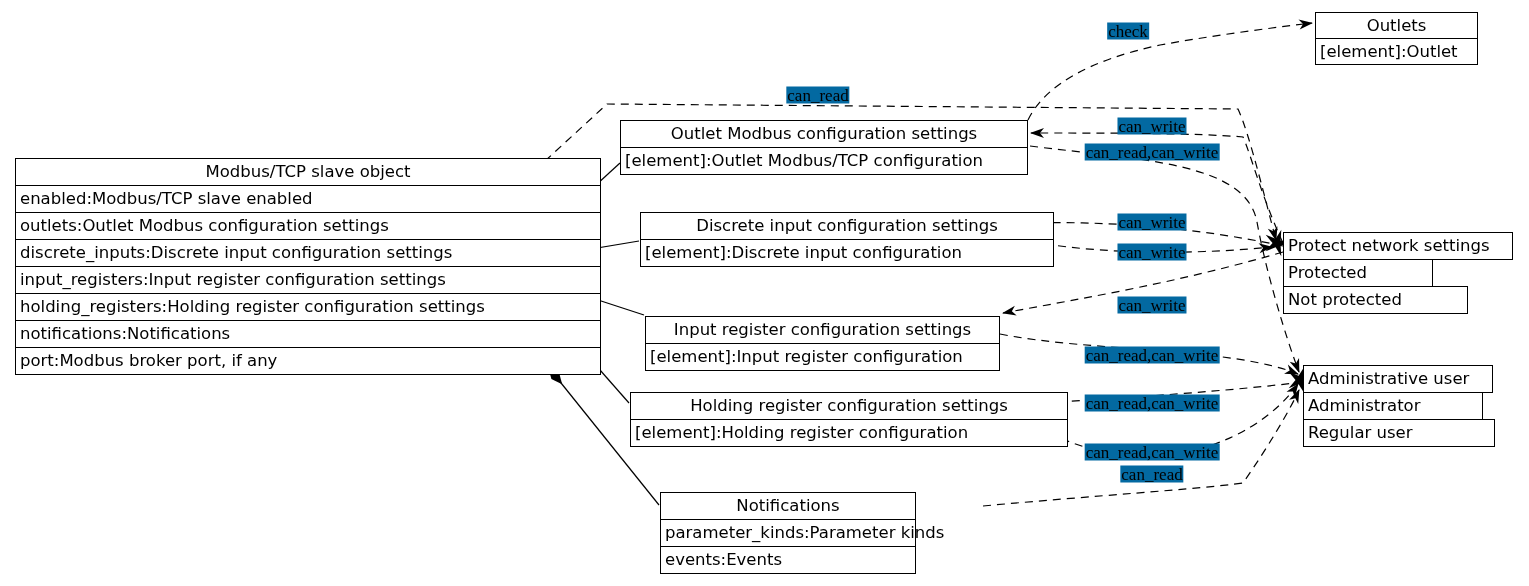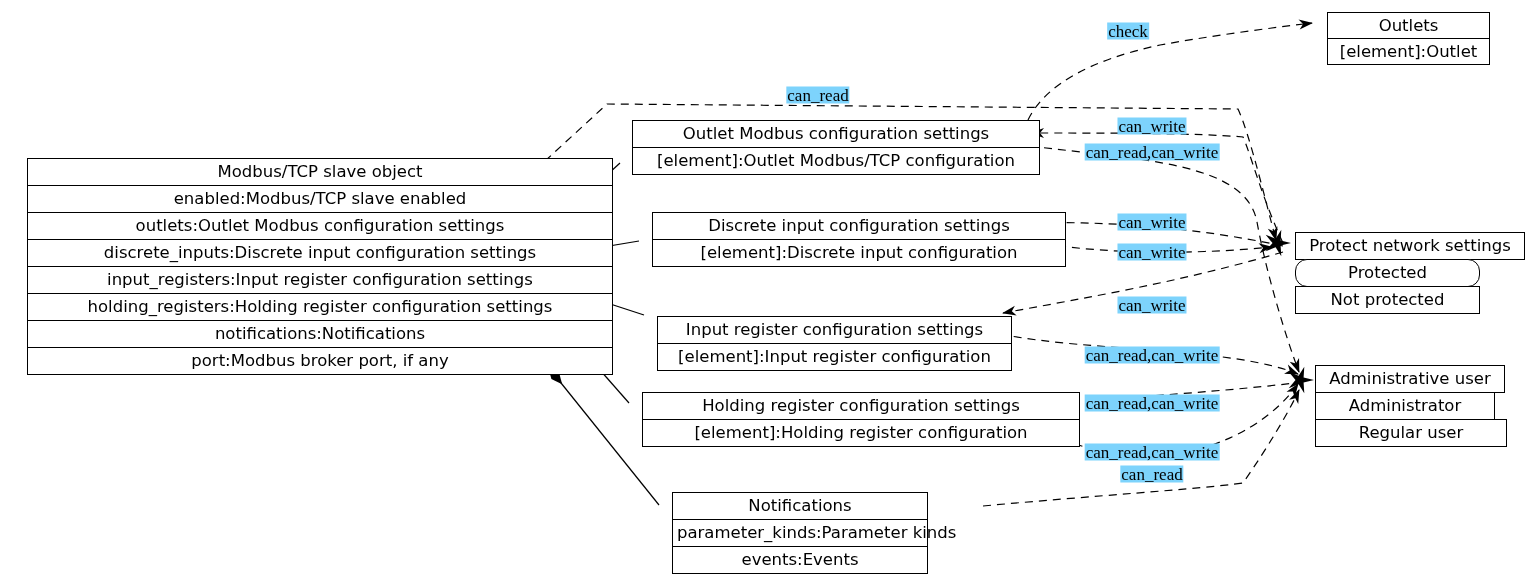--- a/index.html
+++ b/index.html
@@ -1,27 +1,27 @@
 <!DOCTYPE html>
 <html><head>
 <meta charset="utf-8">
 <style>
   html,body{margin:0;padding:0;background:#ffffff;}
   #canvas{position:relative;width:1529px;height:586px;background:#ffffff;overflow:hidden;
           font-family:"DejaVu Sans","Liberation Sans",sans-serif;color:#000;}
   svg.edges{position:absolute;left:0;top:0;width:1529px;height:586px;}
-  .node{position:absolute;margin-left:12px;}
+  .node{position:absolute;}
   .row{box-sizing:border-box;border:1px solid #000;background:#fff;height:28px;line-height:26px;
        font-size:16.5px;white-space:nowrap;padding:0 4px;margin-top:-1px;overflow:visible;}
   .row:first-child{margin-top:0;}
   .row.title{text-align:center;}
-  .row.attr{text-align:center;}
+  .row.attr{text-align:left;}
   .node.small .row{height:27px;line-height:25px;}
   .edge-label{position:absolute;transform:translate(-50%,-50%);font-family:"Liberation Serif","DejaVu Serif",serif;
-       font-size:17px;line-height:17px;background:#7dd3fc;padding:0 1px;white-space:nowrap;}
+       font-size:17px;line-height:17px;background:#0369a1;padding:0 1px;white-space:nowrap;}
 </style>
 </head>
 <body>
 
 <div id="canvas">
 
   <svg class="edges" viewBox="0 0 1529 586">
     <defs>
       <marker id="arrow" markerUnits="userSpaceOnUse" markerWidth="16" markerHeight="12" refX="14" refY="6" orient="auto">
         <path d="M1,1 L15,6 L1,11 L5,6 Z" fill="#000"></path>
@@ -94,21 +94,21 @@
   </div>
 
   <div class="node" style="left:660px;top:492px;width:256px;">
     <div class="row title">Notifications</div>
     <div class="row attr">parameter_kinds:Parameter kinds</div>
     <div class="row attr">events:Events</div>
   </div>
 
   <div class="node" style="left:1283px;top:232px;width:230px;">
     <div class="row attr">Protect network settings</div>
-    <div class="row attr" style="width:185px;border-radius:12px;">Protected</div>
+    <div class="row attr" style="width:150px;">Protected</div>
     <div class="row attr" style="width:185px;">Not protected</div>
   </div>
 
   <div class="node" style="left:1303px;top:365px;width:190px;">
     <div class="row attr">Administrative user</div>
     <div class="row attr" style="width:180px;">Administrator</div>
     <div class="row attr" style="width:192px;">Regular user</div>
   </div>
 
   <span class="edge-label" style="left:1128px;top:31px;">check</span>

